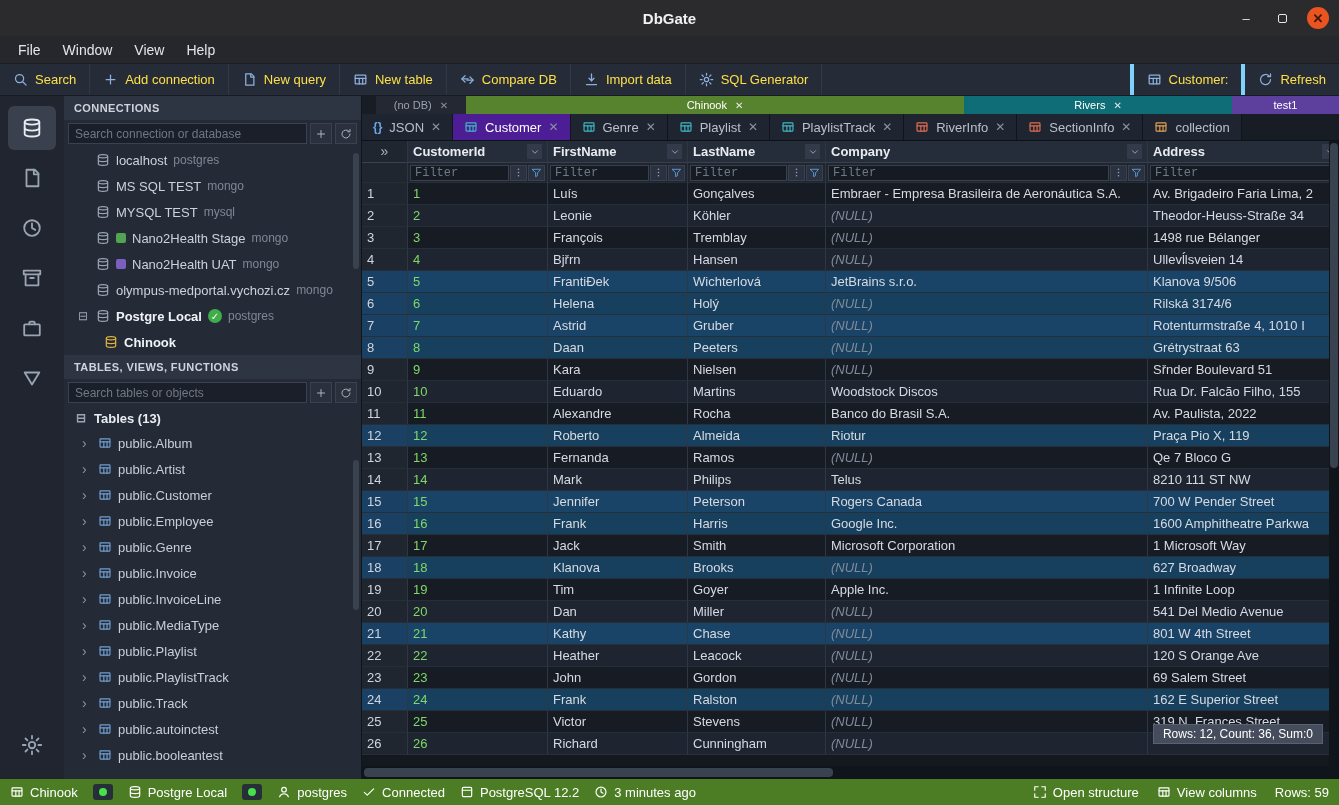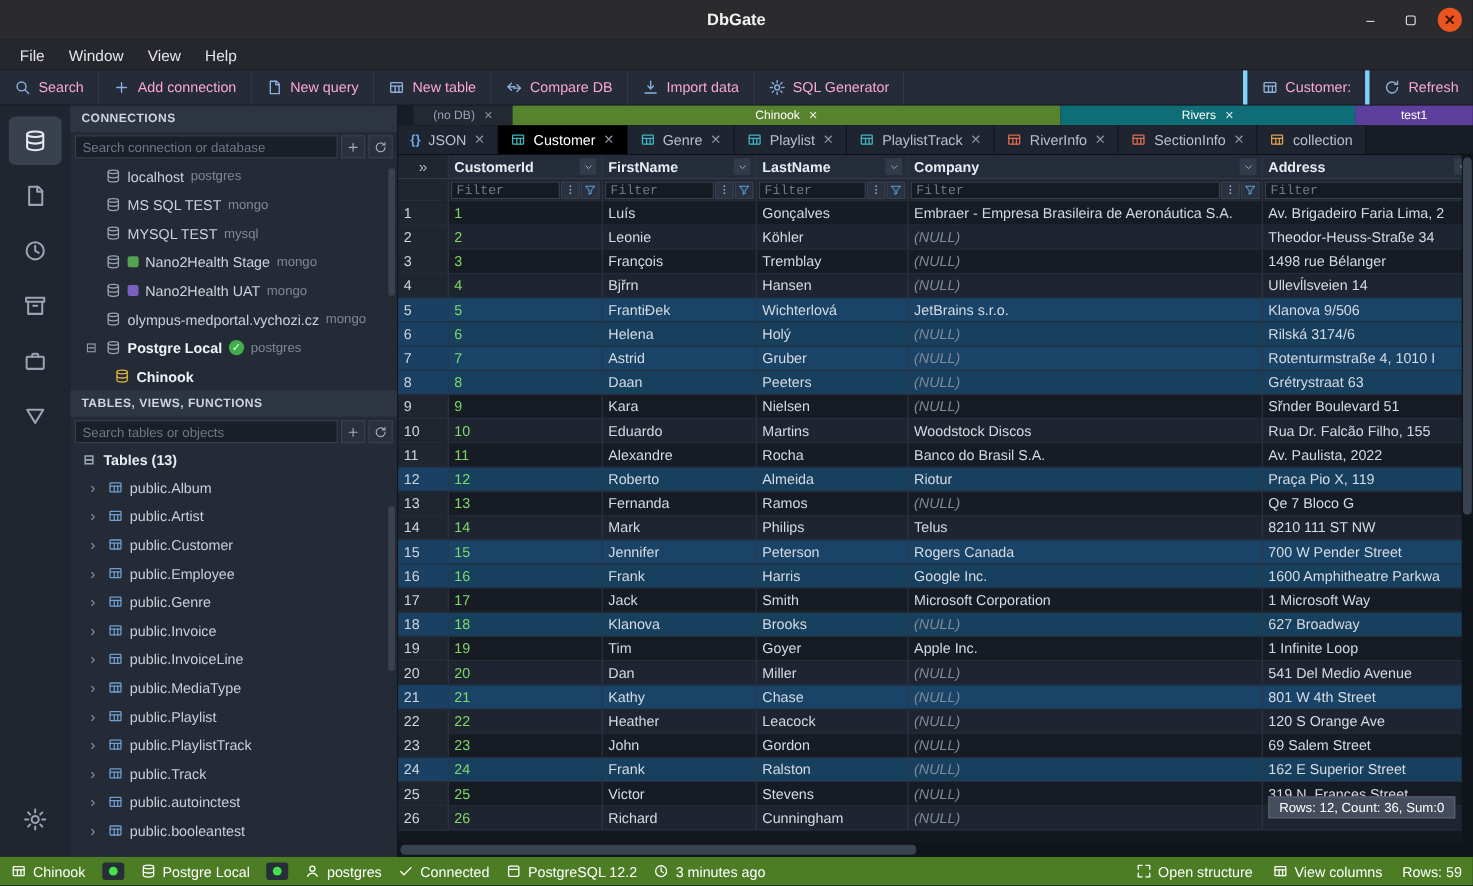--- a/index.html
+++ b/index.html
@@ -16,21 +16,21 @@
   .win-btn { width:22px; height:22px; display:flex; align-items:center; justify-content:center; color:#e8e8e8; font-size:13px; border-radius:50%; }
   .win-btn.close { background:#e95420; color:#3a1606; font-weight:bold; }
   .win-btn.max span { display:block; width:9px; height:9px; border:1.5px solid #e8e8e8; border-radius:2px; }
 
   
   .menubar { height:28px; background:#26262d; display:flex; align-items:center; padding-left:8px; gap:2px; flex:none; border-bottom:1px solid #1c1c22; }
   .menu-item { padding:3px 10px; font-size:14px; color:#e4e6ea; border-radius:3px; }
 
   
   .toolbar { height:32px; background:#252b37; display:flex; align-items:stretch; flex:none; border-bottom:1px solid #161b23; }
-  .tool-btn { display:flex; align-items:center; gap:7px; padding:0 13px; font-size:13px; color:#f9a8d4; border-right:1px solid #313947; }
+  .tool-btn { display:flex; align-items:center; gap:7px; padding:0 13px; font-size:13px; color:#fde047; border-right:1px solid #313947; }
   .tool-btn .icon-wrap { color:#8db1dd; }
   .toolbar .spacer { flex:1; }
   .toolbar .right .tool-btn { border-right:none; border-left:4px solid #7dd3fc; }
   .toolbar .right { display:flex; }
 
   
   .content { flex:1; display:flex; min-height:0; }
 
   
   .activitybar { width:64px; background:#20252f; display:flex; flex-direction:column; align-items:center; padding-top:10px; gap:6px; flex:none; }
@@ -62,21 +62,21 @@
   .tbl-row .chev { color:#8a93a2; font-size:14px; width:10px; }
   .tbl-row .icon-wrap { color:#6f9fd0; }
 
   
   .main { flex:1; display:flex; flex-direction:column; min-width:0; min-height:0; background:#141920; }
   .dbtabs { height:18px; display:flex; align-items:stretch; background:#171c25; padding-left:14px; flex:none; font-size:11px; }
   .dbtab { display:flex; align-items:center; justify-content:center; gap:8px; padding:0 8px; flex:none; }
   .dbtab .x { font-size:10px; opacity:.85; }
   .tabs { height:27px; display:flex; align-items:stretch; background:#171c25; flex:none; border-bottom:1px solid #0d1118; }
   .tab { display:flex; align-items:center; gap:7px; padding:0 11px; font-size:13px; color:#b9c0cc; background:#1f2530; border-right:1px solid #10151d; }
-  .tab.active { background:#000000; color:#ffffff; }
+  .tab.active { background:#4c1d95; color:#ffffff; }
   .tab .x { color:#8a93a2; font-size:12px; }
   .tab .braces { font-weight:bold; font-size:12px; }
 
   
   .gridwrap { flex:1; position:relative; min-height:0; overflow:hidden; }
   .grid { position:absolute; left:0; top:0; right:10px; bottom:0; overflow:hidden; font-size:13px; }
   .grid-row { display:flex; height:22px; line-height:21px; }
   .hdr { height:22px; background:#262d3a; }
   .cell { border-right:1px solid #2e3744; border-bottom:1px solid #262e3a; padding:0 5px; white-space:nowrap; overflow:hidden; display:flex; align-items:center; flex:none; }
   .hdr .cell { font-weight:bold; color:#e8ecf2; border-bottom:1px solid #39414f; }

